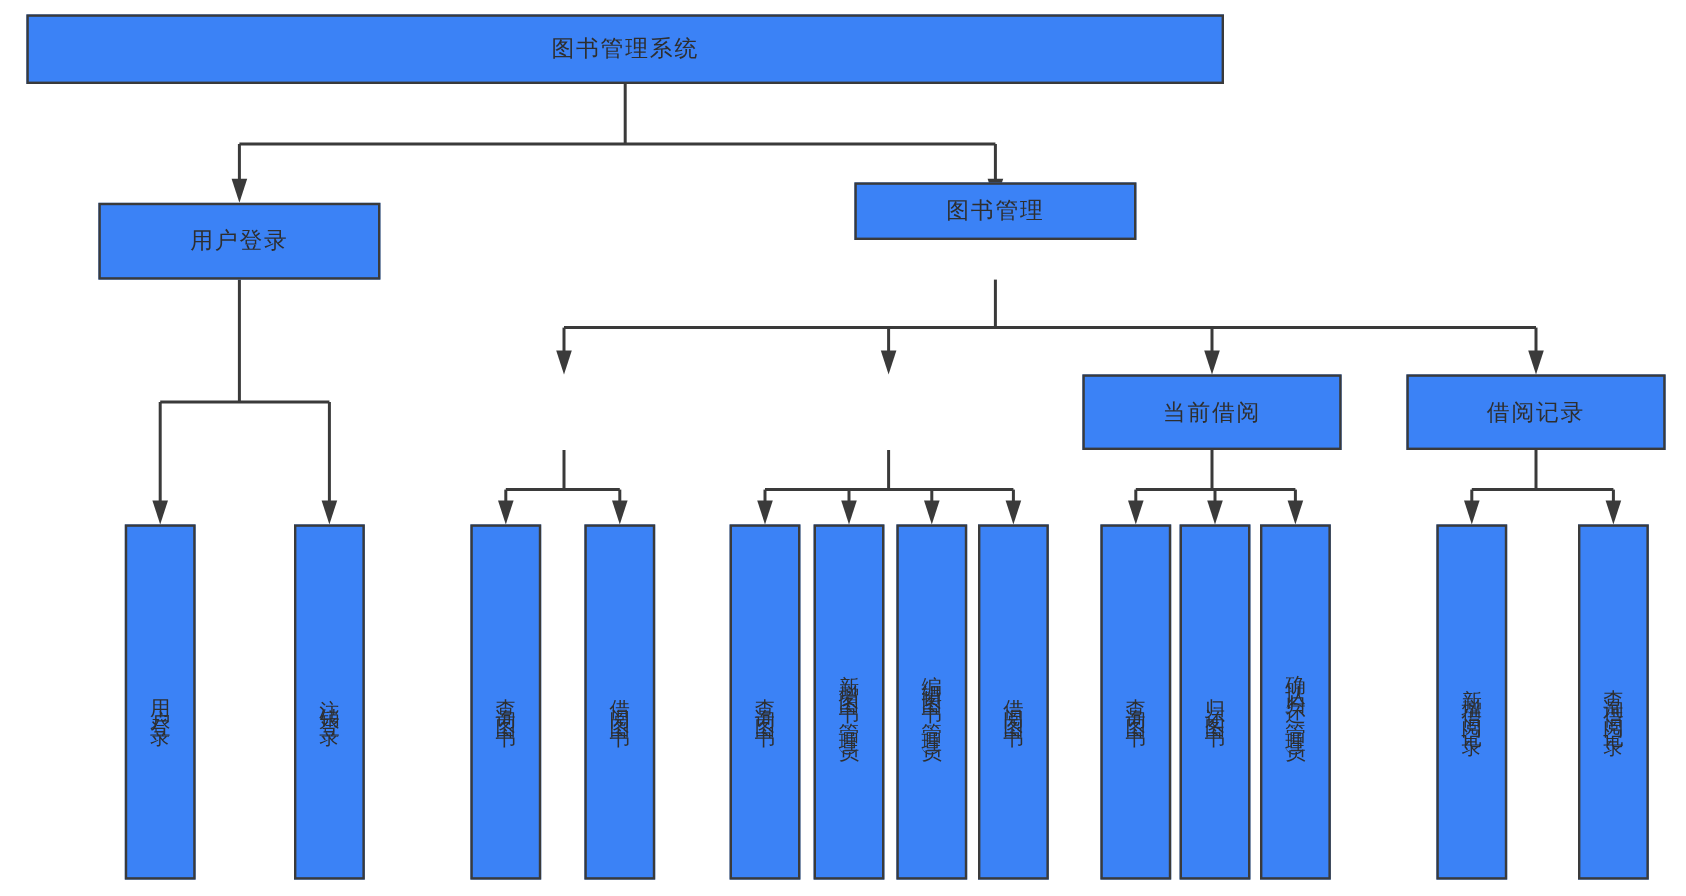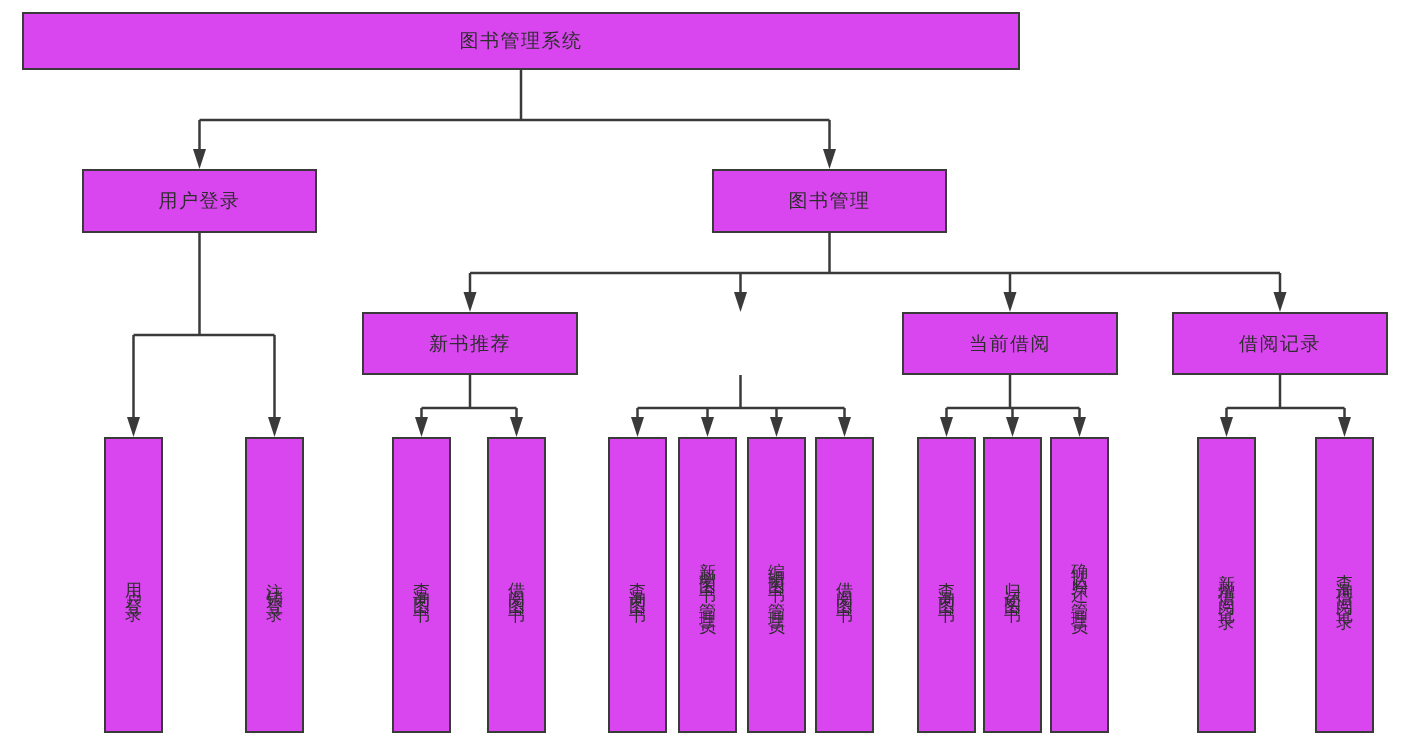--- a/index.html
+++ b/index.html
@@ -7,42 +7,42 @@
     position:relative;
     width:1405px;height:747px;
     background:#ffffff;
     font-family:"Liberation Sans", sans-serif;
     overflow:hidden;
   }
   .connectors{position:absolute;left:0;top:0;z-index:0;}
   .node{
     position:absolute;
     box-sizing:border-box;
-    background:#d946ef;
+    background:#3b82f6;
     border:2.5px solid #3a3a3a;
     display:flex;align-items:center;justify-content:center;
     color:#2e2e2e;
     z-index:1;
   }
   .hnode span{
     font-size:19px;
     letter-spacing:1.5px;
     white-space:nowrap;
   }
   .vnode span{
     writing-mode:vertical-rl;
     text-orientation:mixed;
     font-size:17px;
     letter-spacing:8px;
     line-height:1;
     white-space:nowrap;
   }
   .root-box{left:22px;top:12px;width:998px;height:58px;}
   .n-user-login{left:82px;top:169px;width:235px;height:64px;}
-  .n-book-mgmt{left:712px;top:169px;width:235px;height:64px;font-family:Liberation Serif, serif;}
+  .n-book-mgmt{left:712px;top:152px;width:235px;height:48px;font-family:Liberation Serif, serif;}
   .l3{top:312px;width:216px;height:63px;}
   .n-newbook{left:362px;}
   .n-borrowing{left:633px;}
   .n-current{left:902px;}
   .n-records{left:1172px;}
   .leaf{top:437px;width:59px;height:296px;}
   .lf-login{left:104px;}
   .lf-logout{left:245px;}
   .lf-nb-query{left:392px;}
   .lf-nb-borrow{left:487px;}
@@ -143,23 +143,20 @@
     <span>图书管理系统</span>
   </div>
 
   <div class="node hnode n-user-login">
     <span>用户登录</span>
   </div>
   <div class="node hnode n-book-mgmt">
     <span>图书管理</span>
   </div>
 
-  <div class="node hnode l3 n-newbook">
-    <span>新书推荐</span>
-  </div>
   <div class="node hnode l3 n-records">
     <span>借阅记录</span>
   </div>
   <div class="node hnode l3 n-current">
     <span>当前借阅</span>
   </div>
 
   <div class="node vnode leaf lf-login">
     <span>用户登录</span>
   </div>

